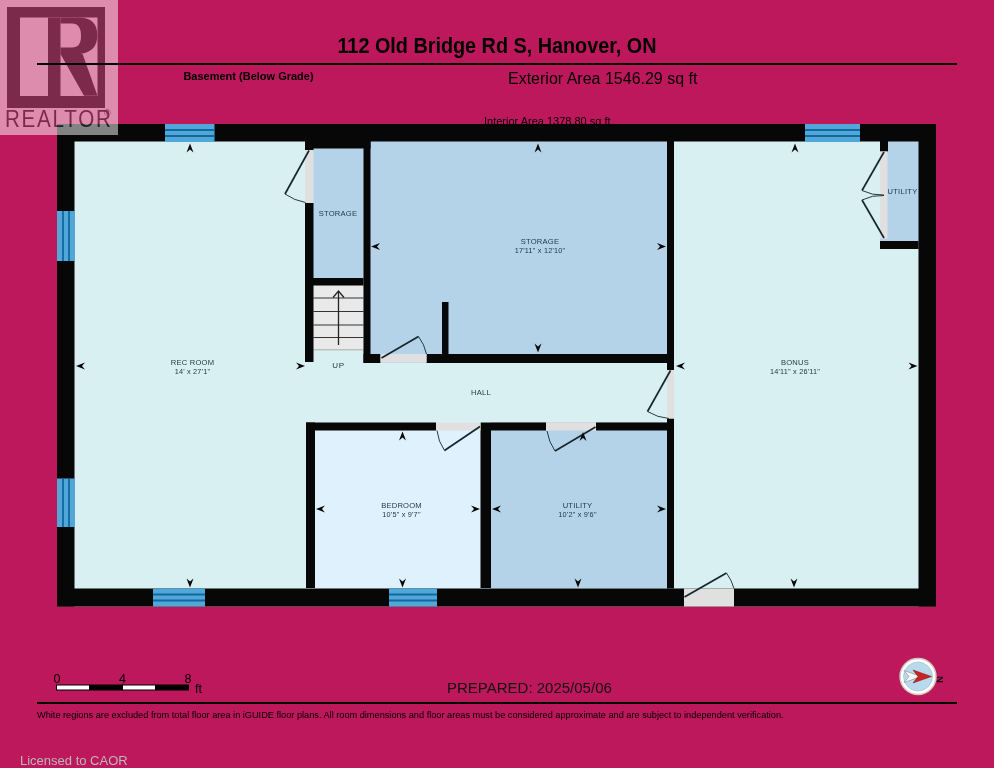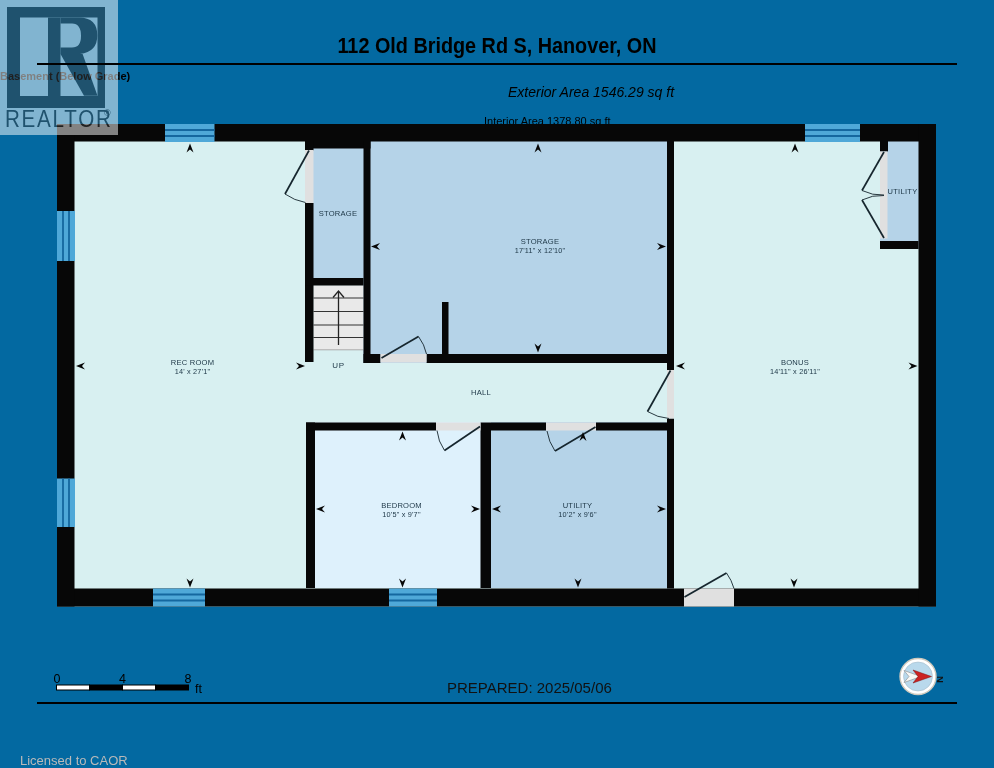--- a/index.html
+++ b/index.html
@@ -1,28 +1,28 @@
 <!DOCTYPE html>
 <html><head>
 <meta charset="utf-8">
 <style>
   html,body{margin:0;padding:0;background:#fff;}
-  .page{position:relative;width:994px;height:768px;background:#0369a1;
+  .page{position:relative;width:994px;height:768px;background:#be185d;
         font-family:"Liberation Sans",sans-serif;overflow:hidden;}
   .abs{position:absolute;}
 </style>
 </head>
 <body>
 <div class="page">
 
 <div class="abs" style="left:0;top:33px;width:994px;text-align:center;font-size:22px;font-weight:bold;color:#000;transform:scaleX(0.9);transform-origin:497px 0;">112 Old Bridge Rd S, Hanover, ON</div>
 
-<div class="abs" style="left:0;top:70px;width:497px;text-align:left;font-size:11px;font-weight:bold;color:#000;">Basement (Below Grade)</div>
-
-<div class="abs" style="left:508px;top:84px;font-size:14px;color:#000;font-style:italic;">Exterior Area 1546.29 sq ft</div>
+<div class="abs" style="left:0;top:70px;width:497px;text-align:center;font-size:11px;font-weight:bold;color:#000;">Basement (Below Grade)</div>
+
+<div class="abs" style="left:508px;top:70px;font-size:16px;color:#000;">Exterior Area 1546.29 sq ft</div>
 
 <div class="abs" style="left:484px;top:86.5px;font-size:11px;color:#000;margin-top:28px;">Interior Area 1378.80 sq ft</div>
 
 <svg class="abs" style="left:0;top:0;" width="994" height="768" viewBox="0 0 994 768">
 
   <rect x="57" y="124" width="879" height="482.5" fill="#d8f0f1"></rect>
 
   <rect x="306" y="422" width="185" height="166" fill="#def1fc"></rect>
 
   <rect x="305" y="141" width="66" height="144" fill="#b5d3e8"></rect>
@@ -263,16 +263,17 @@
 <svg class="abs" style="left:890px;top:648px;" width="70" height="60" viewBox="0 0 70 60">
   <circle cx="28" cy="28.5" r="18" fill="#ffffff" stroke="#cfc9bd" stroke-width="1.4"></circle>
   <circle cx="28" cy="28.5" r="14.5" fill="#b9d9ec" stroke="#9eb4c2" stroke-width="0.5"></circle>
   <path d="M14,22.5 L31,28.5 L14,34.5 L19,28.5 Z" fill="#f8f8f6" stroke="#777" stroke-width="0.5"></path>
   <path d="M23,22 L41.5,28.5 L23,35 L28,28.5 Z" fill="#cc2222" stroke="#7a1212" stroke-width="0.5"></path>
   <text x="48" y="33" font-size="9.5" font-weight="bold" fill="#111" transform="rotate(90 50 30)">N</text>
 </svg>
 
 <div class="abs" style="left:37px;top:702px;width:920px;height:1.6px;background:#000;"></div>
 
+<div class="abs" style="left:37px;top:710px;font-size:9.2px;color:#000;">White regions are excluded from total floor area in iGUIDE floor plans. All room dimensions and floor areas must be considered approximate and are subject to independent verification.</div>
 
 <div class="abs" style="left:20px;top:753px;font-size:13px;color:#b9b9b9;">Licensed to CAOR</div>
 
 </div>
 
 </body></html>

